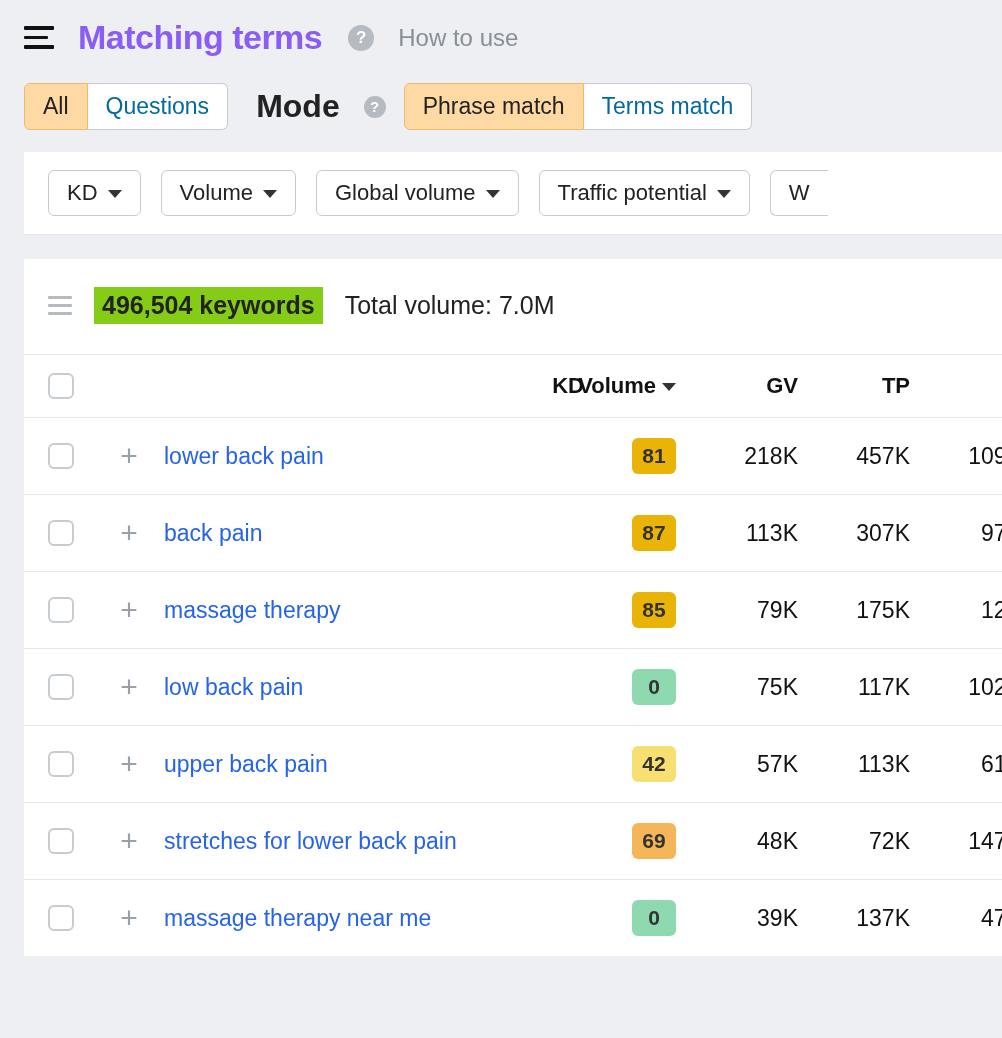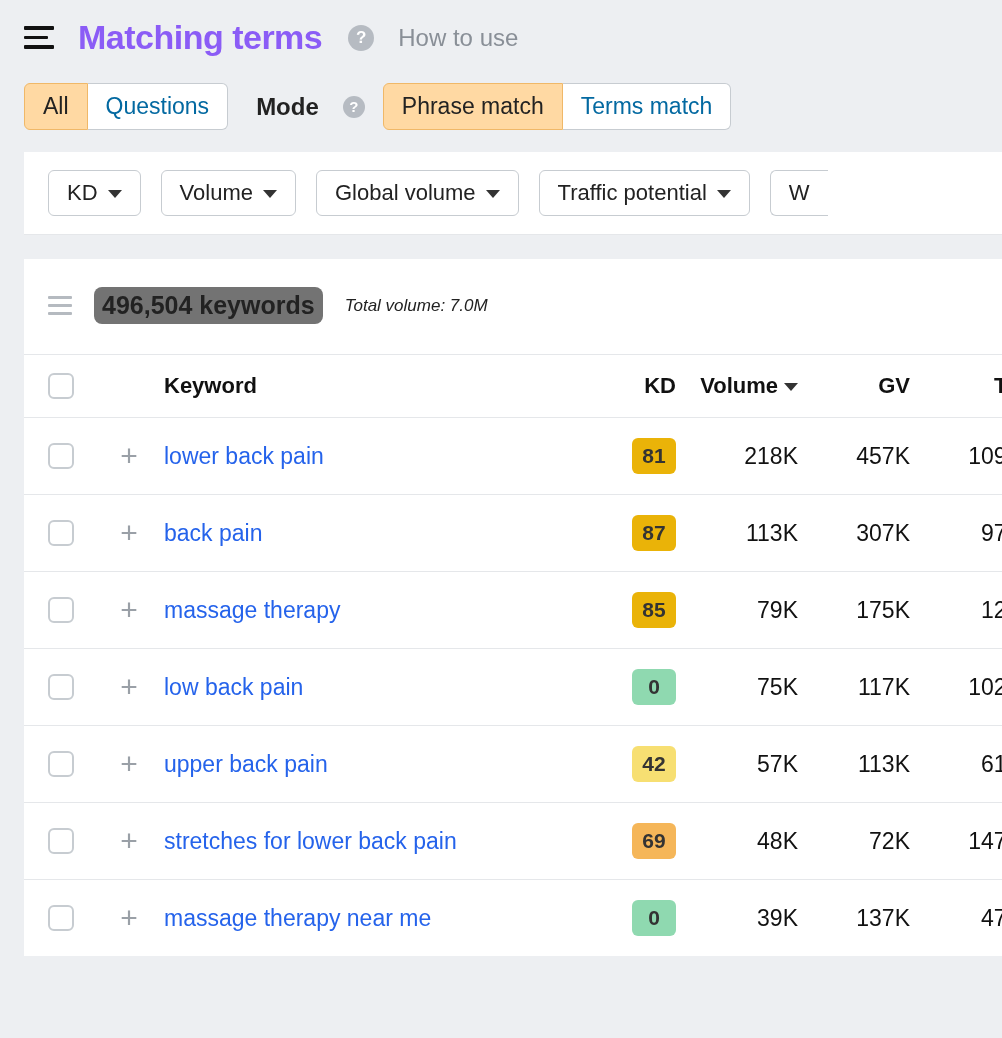--- a/index.html
+++ b/index.html
@@ -84,21 +84,21 @@
     line-height: 1.1;
   }
   .seg-btn:first-child { border-top-left-radius: 6px; border-bottom-left-radius: 6px; }
   .seg-btn:last-child { border-top-right-radius: 6px; border-bottom-right-radius: 6px; border-left: none;}
   .seg-btn.active {
     background: #ffd9a3;
     border-color: #f0b868;
     color: #222;
   }
   .mode-label {
-    font-size: 24px;
+    font-size: 32px;
     font-weight: 700;
     color: #222;
     margin-left: 10px;
   }
 
   
   .filter-bar {
     background: #fff;
     margin: 0 0 0 24px;
     padding: 18px 0 18px 24px;
@@ -138,31 +138,30 @@
     align-items: center;
     padding: 28px 24px 30px 24px;
     gap: 22px;
   }
   .lines-icon {
     display: flex; flex-direction: column; gap: 5px;
     width: 24px;
   }
   .lines-icon span { display:block; height: 3px; background: #b5bac0; border-radius: 1px;}
   .kw-count {
-    background: #737373;
+    background: #84cc16;
     padding: 4px 8px;
     font-size: 25px;
     font-weight: 700;
     color: #222;
-    border-radius: 8px;
+    border-radius: 0;
   }
   .total-vol {
-    font-size: 17px;
-    color: #222;
-    font-style: italic;
+    font-size: 25px;
+    color: #222;
   }
 
   
   .table { width: 100%; }
   .thead, .trow {
     display: grid;
     grid-template-columns: 46px 46px 420px 80px 110px 100px 100px;
     align-items: center;
     padding: 18px 24px;
     gap: 12px;
@@ -276,21 +275,20 @@
         <span></span>
     </div>
     <div class="kw-count">496,504 keywords</div>
     <div class="total-vol">Total volume: 7.0M</div>
   </div>
 
   <div class="table">
     <div class="thead">
       <div class="checkbox"></div>
       <div></div>
-      <div>Keyword</div>
       <div class="col-kd" style="text-align:right;">KD</div>
       <div class="col-vol">
         <span>Volume</span>
         <span class="caret-down"></span>
       </div>
       <div class="col-gv" style="text-align:right;">GV</div>
       <div class="col-tp" style="text-align:right;">TP</div>
     </div>
     <div id="tbody">
         <div class="trow">

